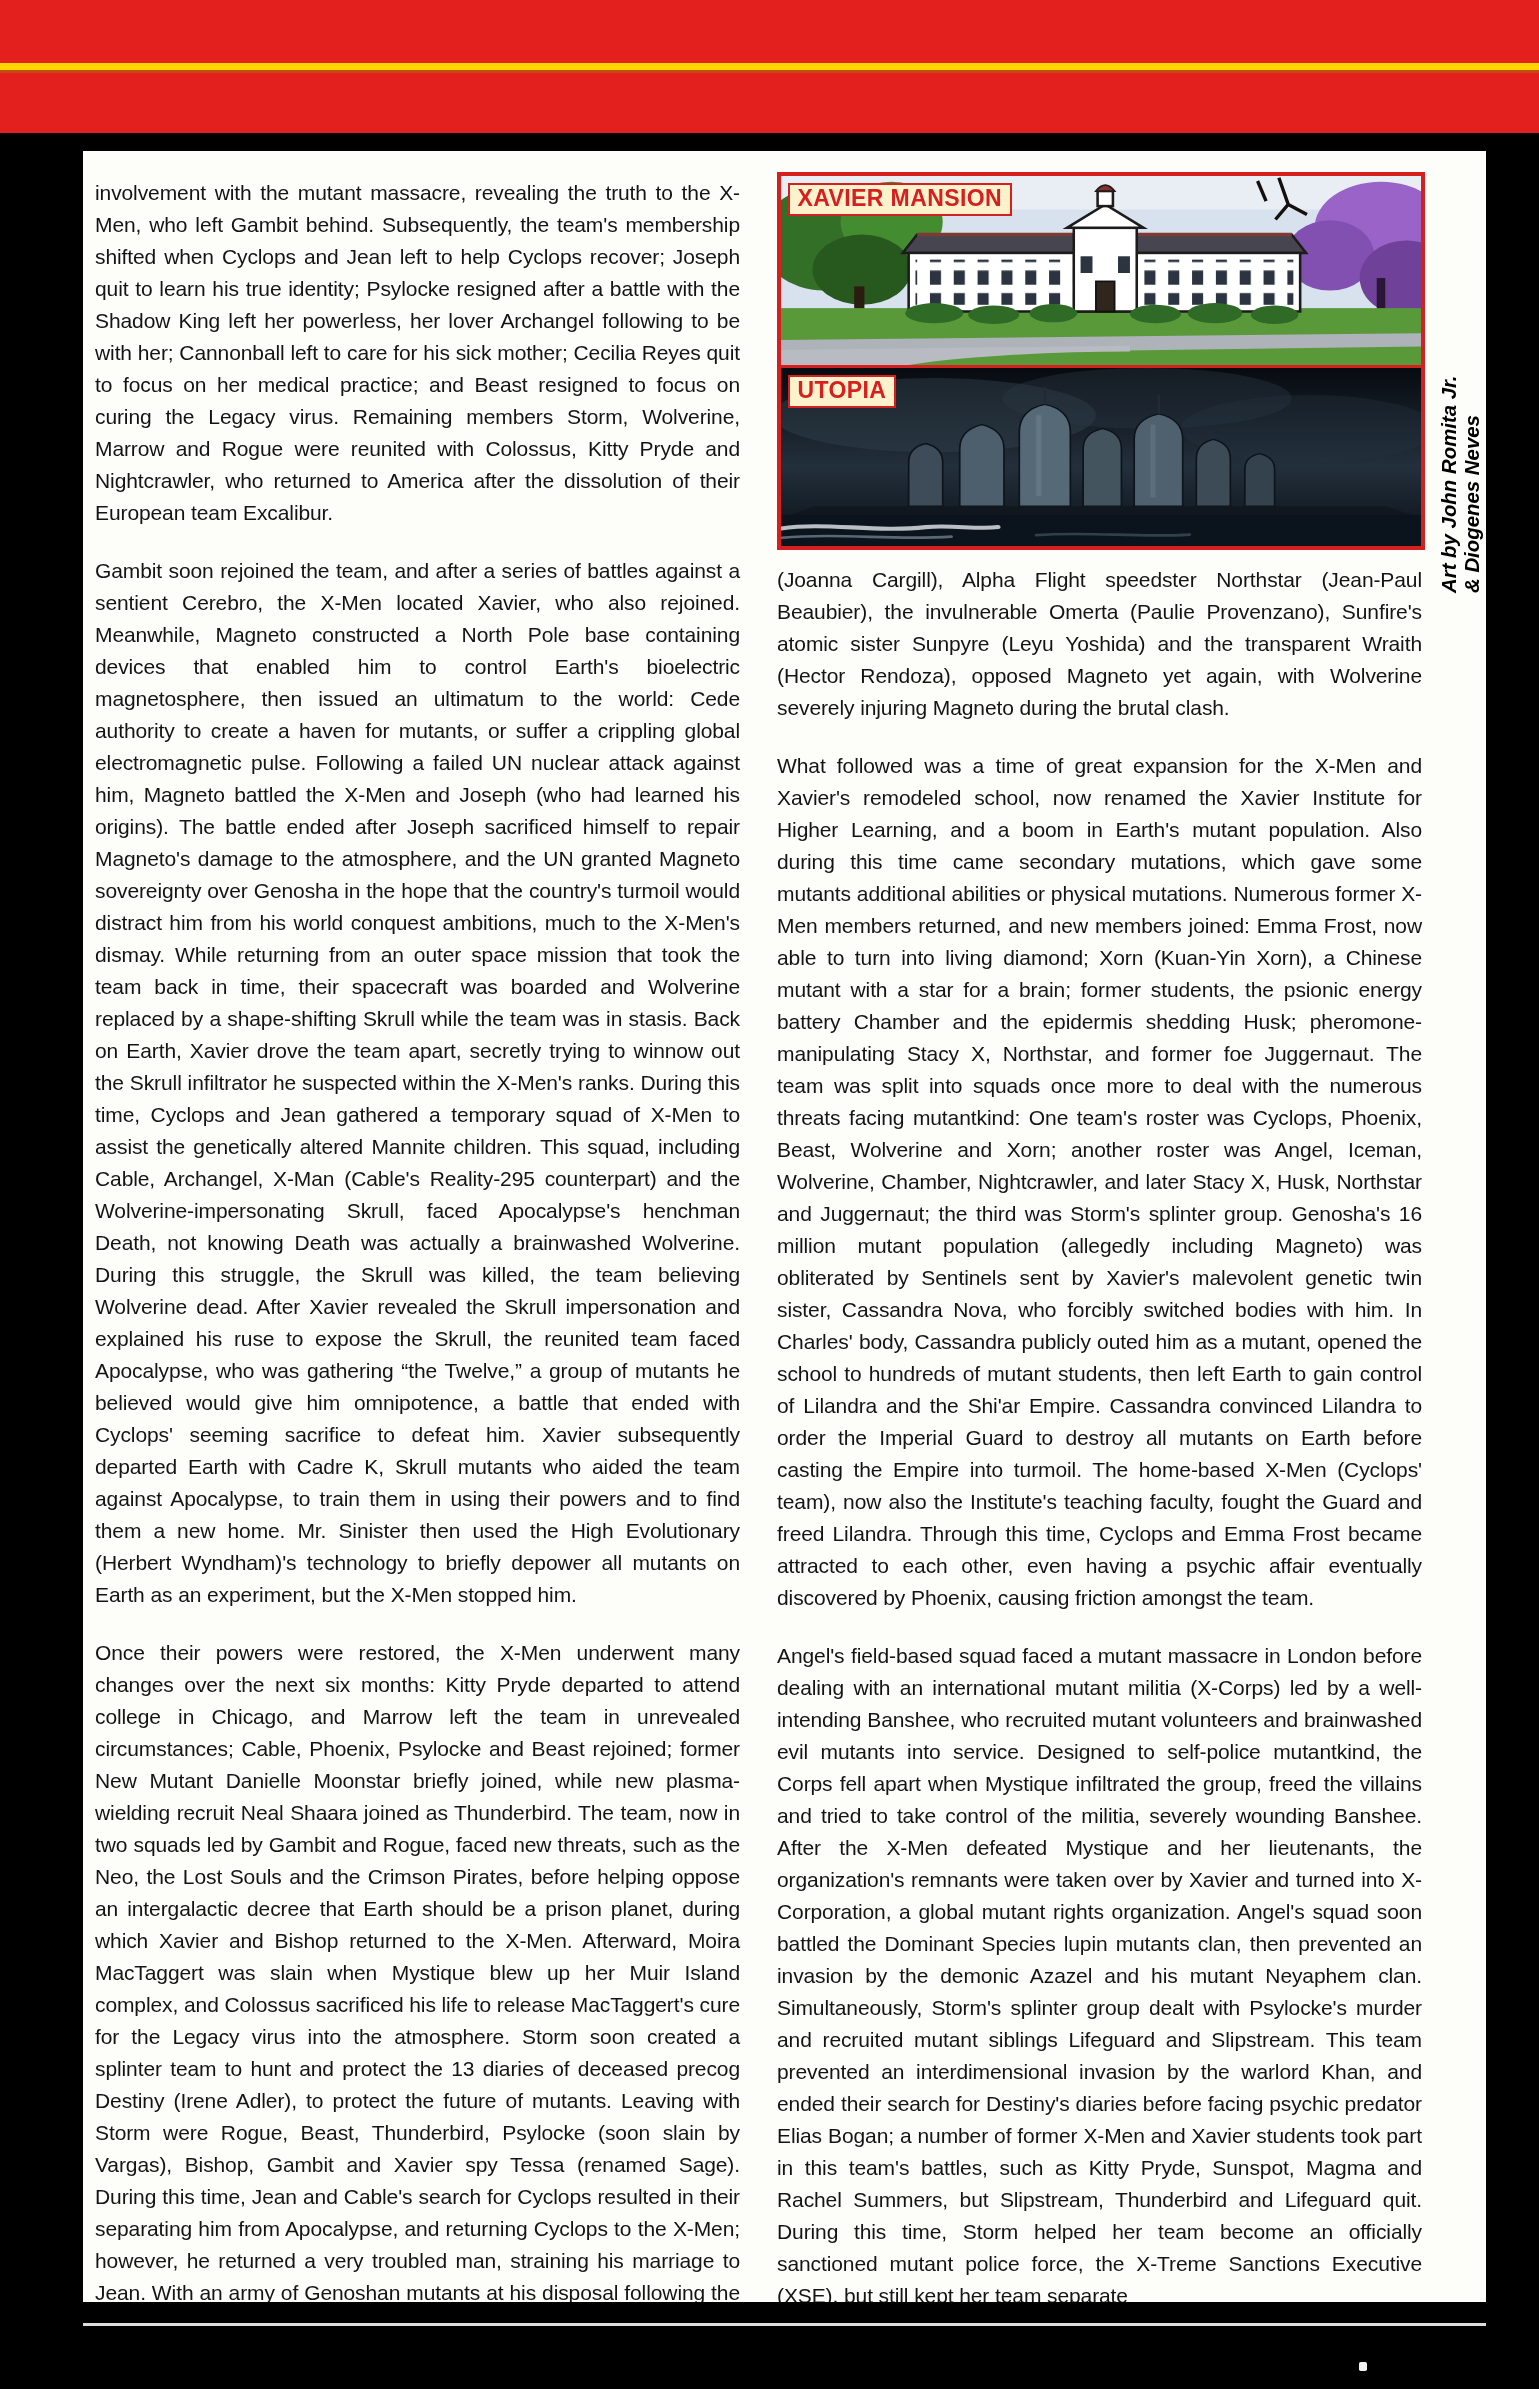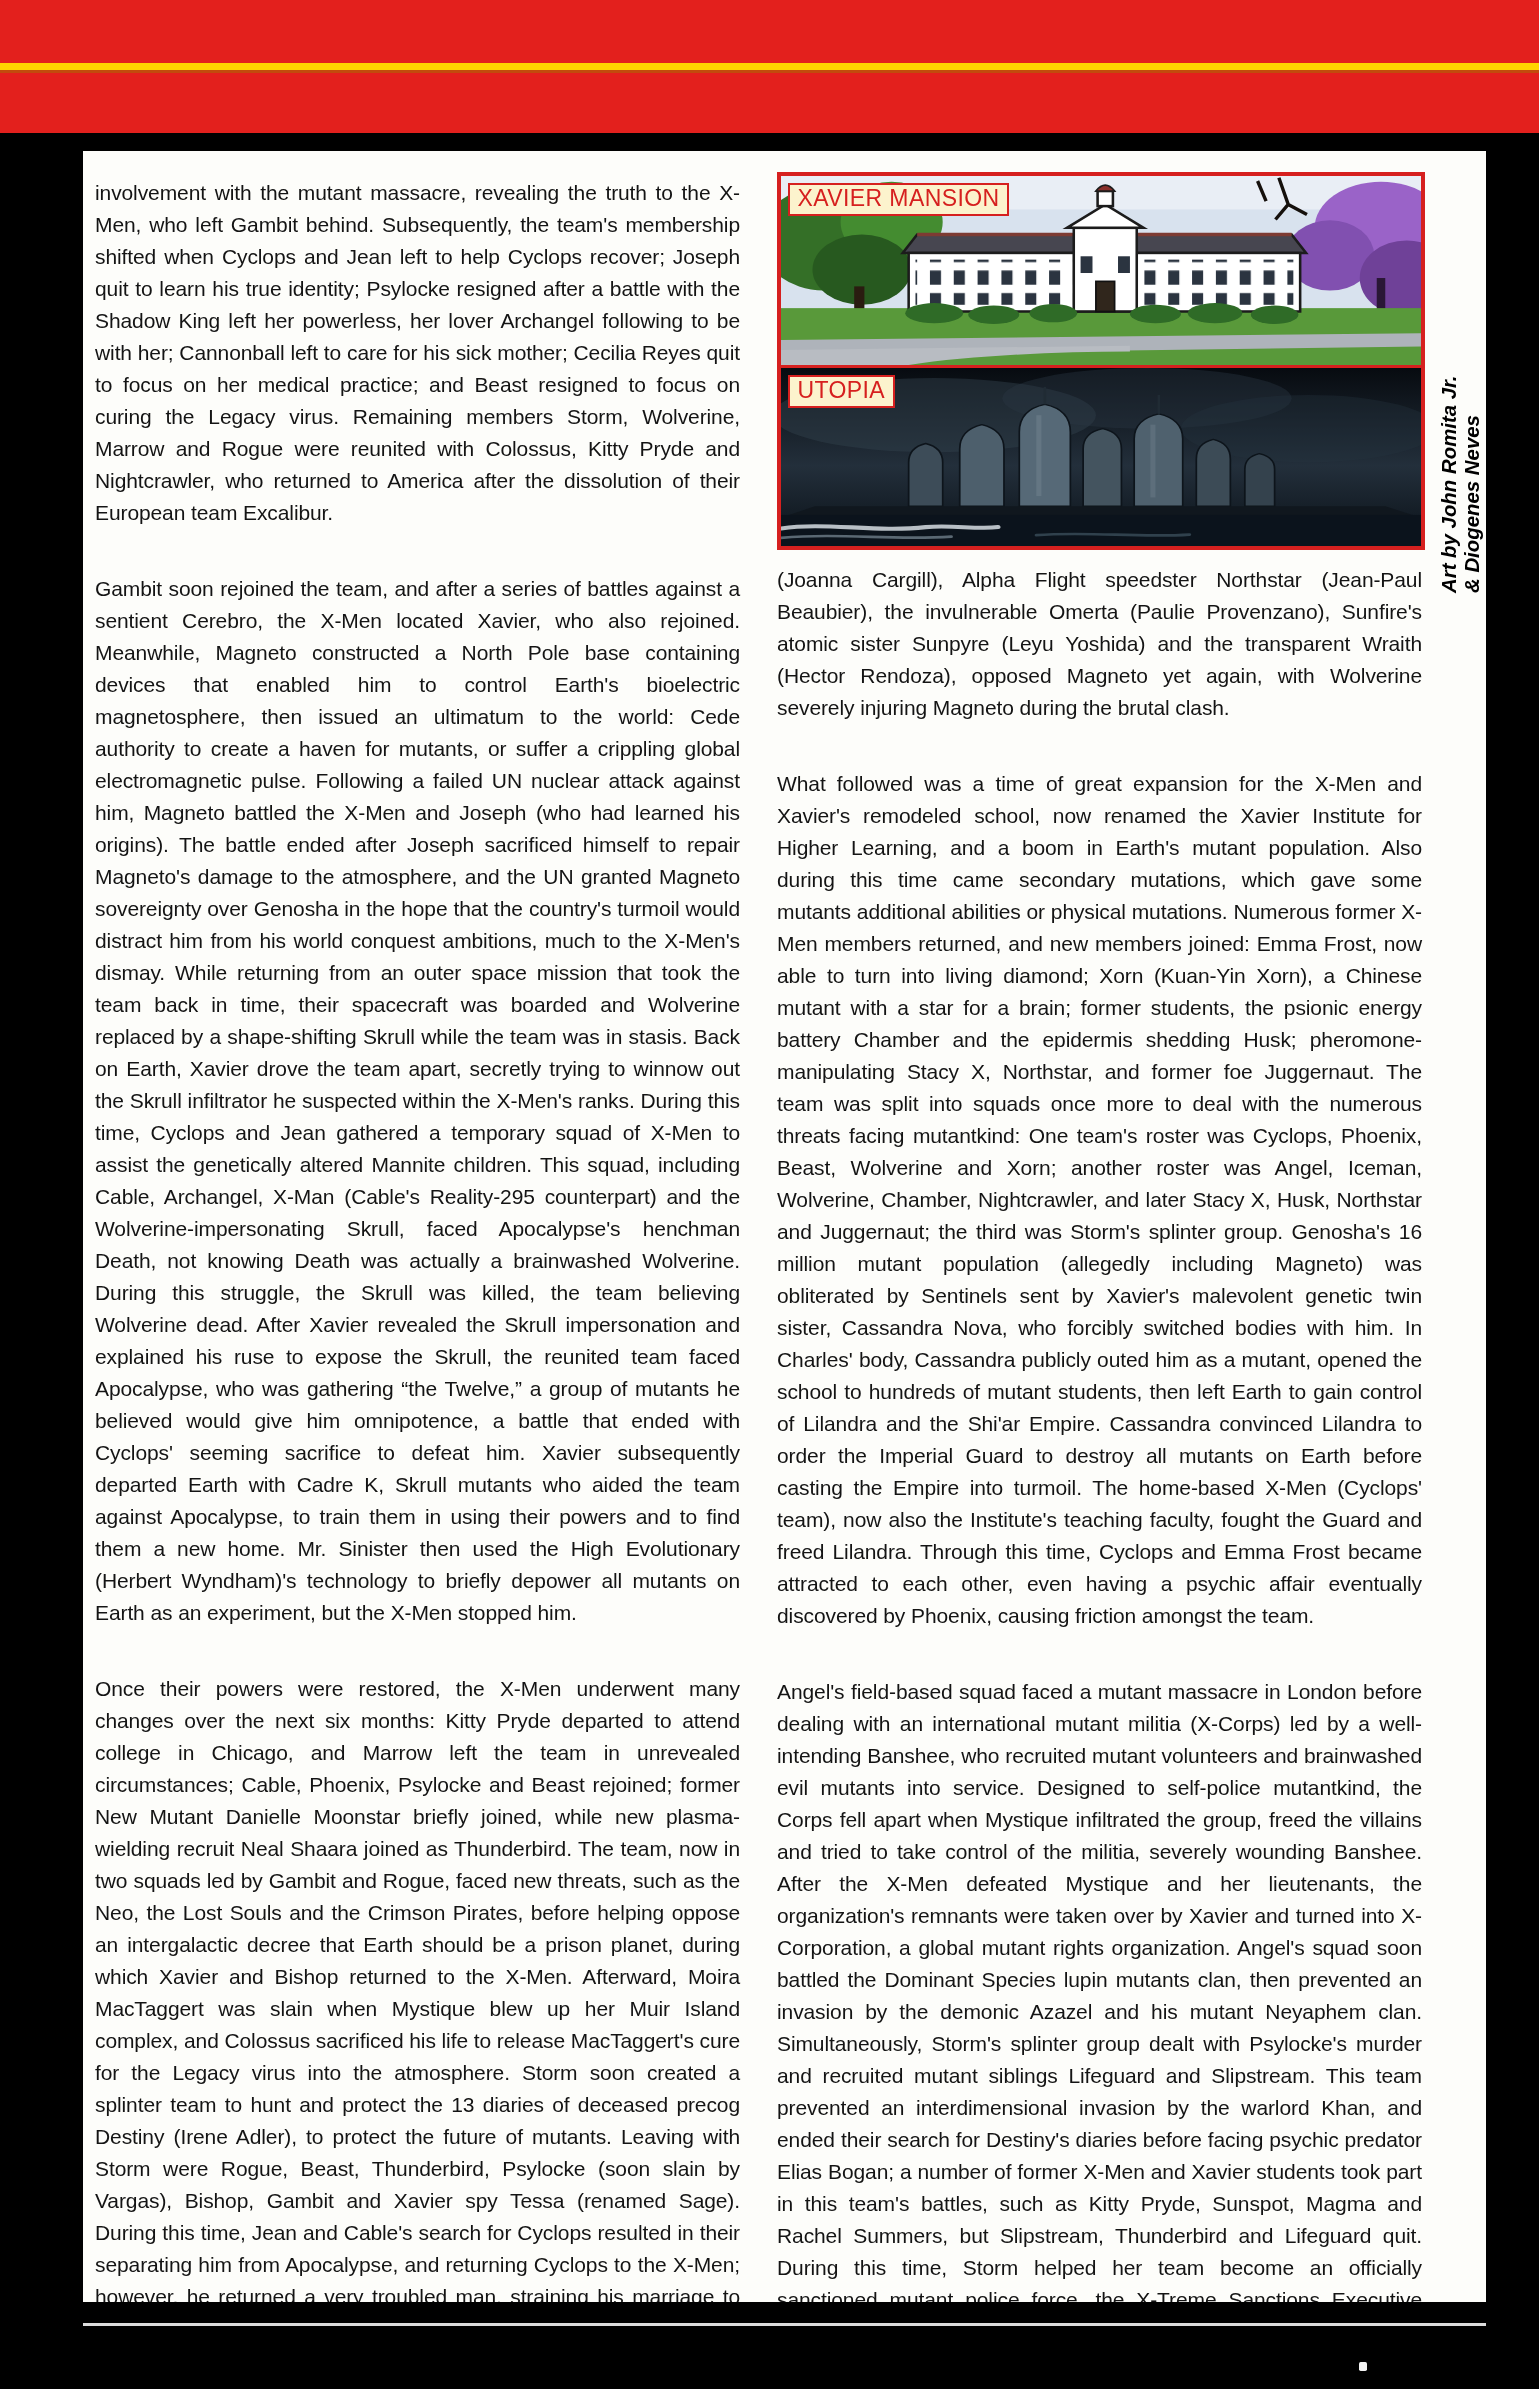--- a/index.html
+++ b/index.html
@@ -15,33 +15,33 @@
 
   .content { position:absolute; top:151px; left:83px; width:1403px; height:2151px;
              background:var(--page-white, #fdfdfa); overflow:hidden; }
 
   .col { position:absolute; width:645px; }
   .col-left { left:12px; top:25.5px; }
   .col-right { left:694px; top:21px; }
 
   .para { font-size:21px; line-height:32px; color:var(--text-black, #141414);
           text-align:justify; letter-spacing:-0.1px; }
-  .para + .para { margin-top:44px; }
+  .para + .para { margin-top:26px; }
 
   .art-panel { position:relative; width:648px; border:4.3px solid var(--label-red, #d6201f);
                background:#000; margin-bottom:13.6px; }
   .art { position:relative; width:640px; overflow:hidden; }
   .art svg { display:block; width:100%; height:100%; }
   .art.mansion { height:192px; border-bottom:3.4px solid var(--label-red, #d6201f); }
   .art.utopia { height:178px; }
 
   .panel-label { position:absolute; top:6.8px; left:6.8px;
                  background:var(--label-cream, #fcf3cd); color:var(--label-red, #d6201f);
                  border:2.6px solid var(--label-red, #d6201f);
-                 font-weight:normal; font-size:23px; line-height:25.5px; padding:1.7px 7.7px;
+                 font-weight:bold; font-size:23px; line-height:25.5px; padding:1.7px 7.7px;
                  letter-spacing:0.4px; white-space:nowrap; }
 
   .art-credit-anchor { position:absolute; left:1355px; top:442px; width:0; height:0; }
   .art-credit-rot { transform:rotate(-90deg); transform-origin:0 0; width:289px;
                     font-style:italic; font-weight:700; font-size:20.4px; line-height:23px;
                     color:#000; white-space:nowrap; }
 
   .bottom-hairline { position:absolute; top:2323px; left:83px; width:1403px; height:2.6px;
                      background:#dcdcdc; }
   .page-mark { position:absolute; top:2362px; left:1359px; width:7.7px; height:9.4px;

